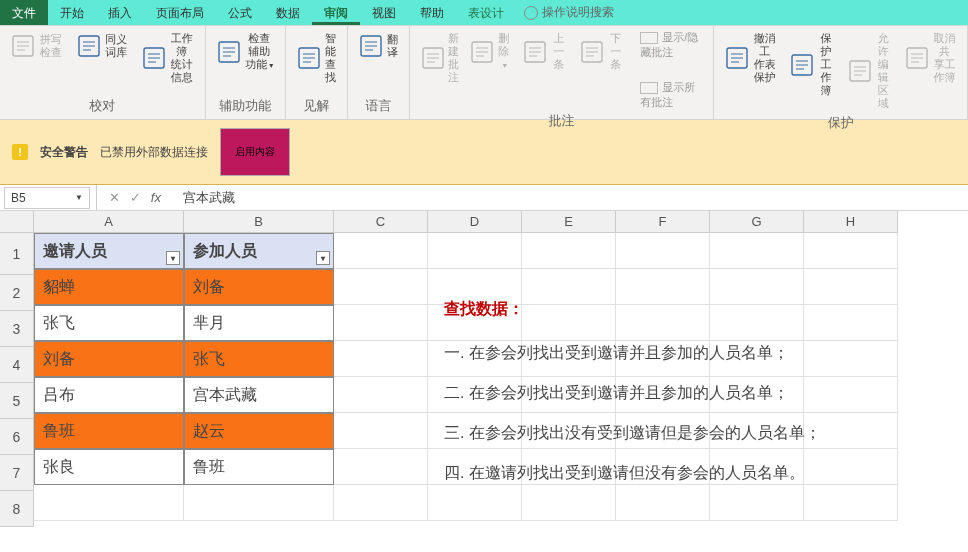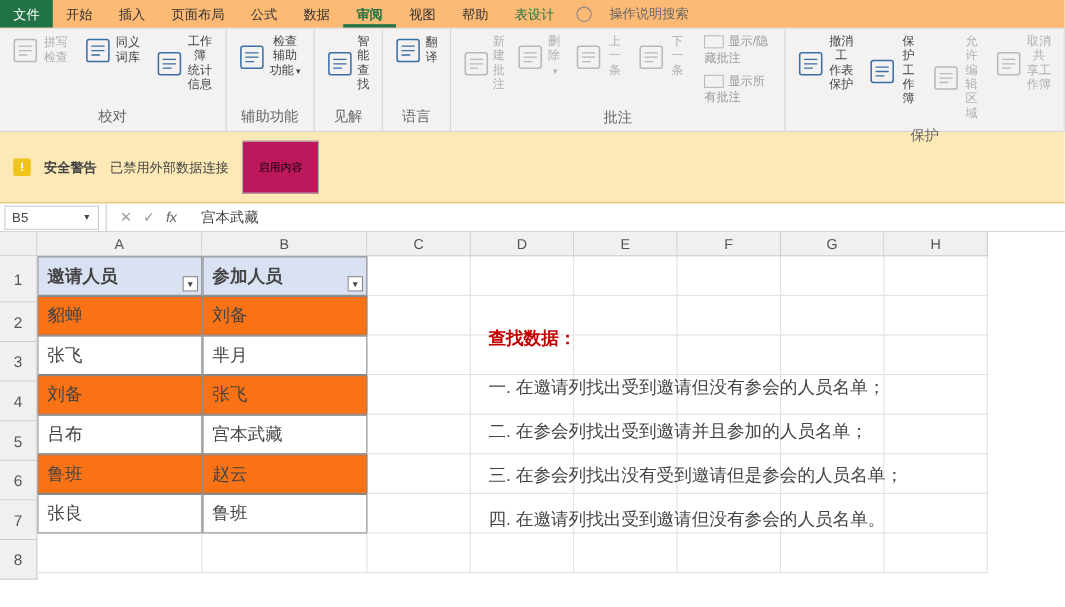--- a/index.html
+++ b/index.html
@@ -1,22 +1,22 @@
 <!DOCTYPE html>
 <html><head>
 <meta charset="utf-8">
 <style>
 *{box-sizing:border-box;margin:0;padding:0;font-family:"Microsoft YaHei",Arial,sans-serif}
 body{background:#fff;width:968px;height:552px;overflow:hidden;font-size:12px;color:#444}
-.tabs{display:flex;background:#fdba74;border-bottom:1px solid #d4d4d4;height:26px;align-items:stretch}
+.tabs{display:flex;background:#5eead4;border-bottom:1px solid #d4d4d4;height:26px;align-items:stretch}
 .tab{padding:5px 12px;cursor:pointer;color:#333;font-size:12px}
 .tab:first-child{background:#217346;color:#fff}
 .tab.active{border-bottom:3px solid #217346;color:#217346;font-weight:bold}
 .tab.design{color:#217346}
-.tell{display:flex;align-items:center;gap:16px;padding:5px 8px;color:#666}
+.tell{display:flex;align-items:center;gap:4px;padding:5px 8px;color:#666}
 .bulb{width:14px;height:14px;border:1.2px solid #888;border-radius:50%;position:relative}
 .ribbon{display:flex;background:#f3f2f1;border-bottom:1px solid #d4d4d4;height:94px}
 .grp{border-right:1px solid #d4d4d4;padding:4px 8px 2px;display:flex;flex-direction:column;justify-content:space-between;align-items:center}
 .grp-btns{display:flex;gap:8px;align-items:flex-start}
 .btn{display:flex;flex-direction:row;align-items:center;gap:2px;padding:2px;cursor:pointer;min-width:36px}
 .btn.dis{color:#b0b0b0}
 .btn .ic{width:28px;height:28px;display:flex;align-items:center;justify-content:center}
 .btn .lbl{font-size:11px;text-align:center;line-height:13px}
 .grp-name{font-size:13px;color:#666;text-align:center;padding:2px 0}
 .dd{font-size:8px;margin-left:2px}
@@ -180,21 +180,21 @@
         </div>
         <div class="btn dis">
           <div class="ic">
             <svg width="26" height="26">
               <rect x="3" y="3" width="20" height="20" rx="2" fill="none" stroke="#b8b8b8" stroke-width="1.4"></rect>
               <path d="M7 9h12M7 13h12M7 17h8" stroke="#b8b8b8" stroke-width="1.2"></path>
             </svg>
           </div>
           <div class="lbl">下一条</div>
         </div>
-        <div style="display: flex; flex-direction: column; gap: 6px; margin-left: 6px; font-size: 11px; color: rgb(153, 153, 153);">
+        <div style="display: flex; flex-direction: column; gap: 20px; margin-left: 6px; font-size: 11px; color: rgb(153, 153, 153);">
           <div><span style="display:inline-block;width:18px;height:12px;border:1px solid #bbb;margin-right:4px;vertical-align:middle"></span>显示/隐藏批注</div>
           <div><span style="display:inline-block;width:18px;height:12px;border:1px solid #bbb;margin-right:4px;vertical-align:middle"></span>显示所有批注</div>
         </div>
       </div>
       <div class="grp-name">批注</div>
     </div>
     <div class="grp">
       <div class="grp-btns">
         <div class="btn">
           <div class="ic">
@@ -356,20 +356,20 @@
           <div class="cell ab"></div>
           <div class="cell rest"></div>
           <div class="cell rest"></div>
           <div class="cell rest"></div>
           <div class="cell rest"></div>
           <div class="cell rest"></div>
           <div class="cell rest"></div>
         </div>
         <div class="content">
           <div class="ttl">查找数据：</div>
-          <div>一. 在邀请列找出受到邀请但没有参会的人员名单；</div>
+          <div>一. 在参会列找出受到邀请并且参加的人员名单；</div>
           <div>二. 在参会列找出受到邀请并且参加的人员名单；</div>
           <div>三. 在参会列找出没有受到邀请但是参会的人员名单；</div>
           <div>四. 在邀请列找出受到邀请但没有参会的人员名单。</div>
         </div>
       </div>
   </div>
 </div>
 
 </body></html>

